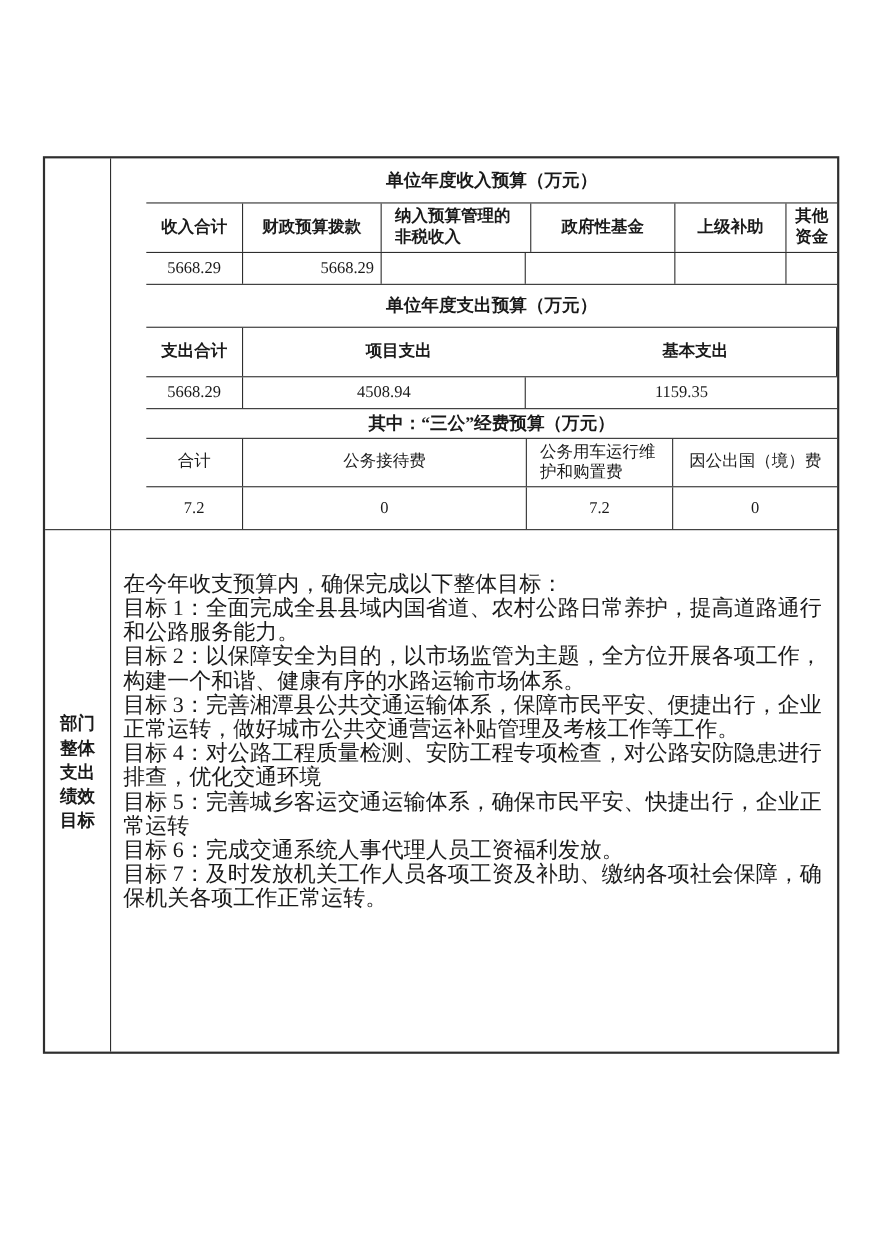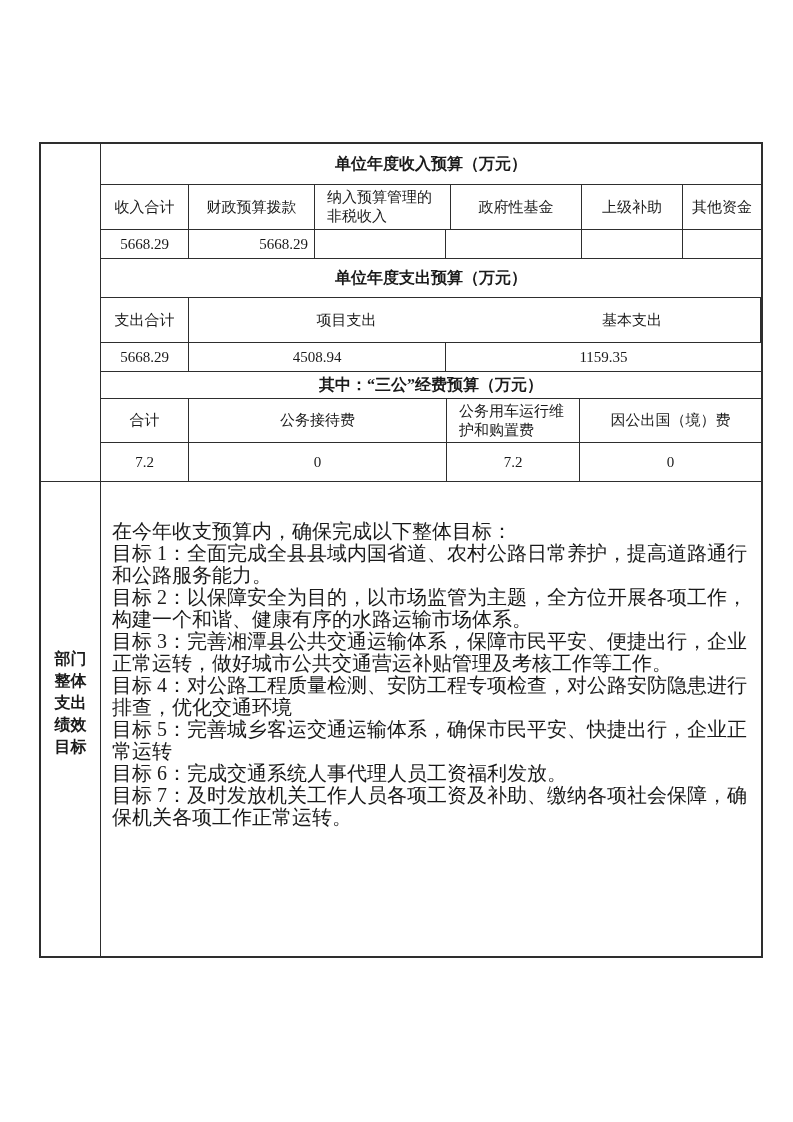--- a/index.html
+++ b/index.html
@@ -7,39 +7,39 @@
     width:793px;height:1122px;background:#ffffff;
     font-family:"Liberation Serif","DejaVu Serif",serif;
     color:#1a1a1a;position:relative;overflow:hidden;
   }
   .doc-table{
     position:absolute;left:39px;top:142px;width:724px;height:816px;
     border:2px solid #2e2e2e;box-sizing:border-box;
     display:flex;flex-direction:column;background:#fff;
   }
   
-  .block-a{display:flex;height:337px;flex:0 0 auto;}
+  .block-a{display:flex;height:337px;flex:0 0 auto;gap:32px;}
   .side-cell{
     width:60px;flex:0 0 60px;border-right:1px solid #2e2e2e;
     box-sizing:border-box;display:flex;flex-direction:column;
     align-items:center;justify-content:center;
   }
   .budget-area{flex:1;display:flex;flex-direction:column;min-width:0;}
   .t-row{display:flex;box-sizing:border-box;border-bottom:1px solid #2e2e2e;flex:0 0 auto;}
   .t-row.last{border-bottom:none;flex:1 1 auto;}
   .title-row{align-items:center;justify-content:center;font-weight:bold;font-size:16px;}
   .cell{
     box-sizing:border-box;border-right:1px solid #2e2e2e;
     display:flex;align-items:center;justify-content:center;
     font-size:15px;text-align:center;line-height:19px;padding:0 4px;
   }
   .cell.last{border-right:none;flex:1 1 auto;}
   .cell.wrap-left{justify-content:flex-start;text-align:left;padding:0 12px;}
   .cell.num-right{justify-content:flex-end;text-align:right;padding-right:6px;}
-  .h-41{height:41px;} .h-45{height:45px;} .h-29{height:29px;}
+  .h-41{height:41px;} .h-45{height:45px;font-weight:bold;} .h-29{height:29px;}
   .h-39{height:39px;} .h-27{height:27px;} .h-44{height:44px;}
   .w-88{flex:0 0 88px;width:88px;} .w-126{flex:0 0 126px;width:126px;}
   .w-131{flex:0 0 131px;width:131px;} .w-136{flex:0 0 136px;width:136px;}
   .w-101{flex:0 0 101px;width:101px;text-align:right;} .w-257{flex:0 0 257px;width:257px;}
   .w-258{flex:0 0 258px;width:258px;} .w-133{flex:0 0 133px;width:133px;}
   
   .block-b{flex:1 1 auto;display:flex;border-top:1px solid #2e2e2e;min-height:0;}
   .perf-label{font-weight:bold;font-size:16px;line-height:22px;padding-bottom:32px;}
   .perf-label span{display:block;}
   .goals-cell{

